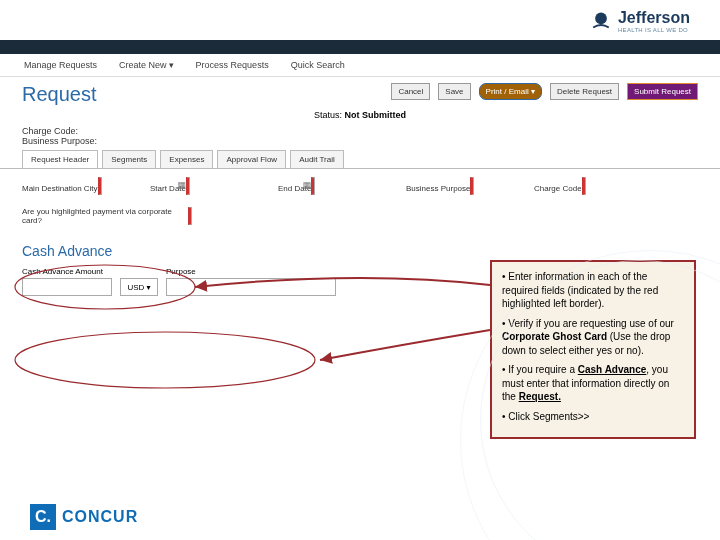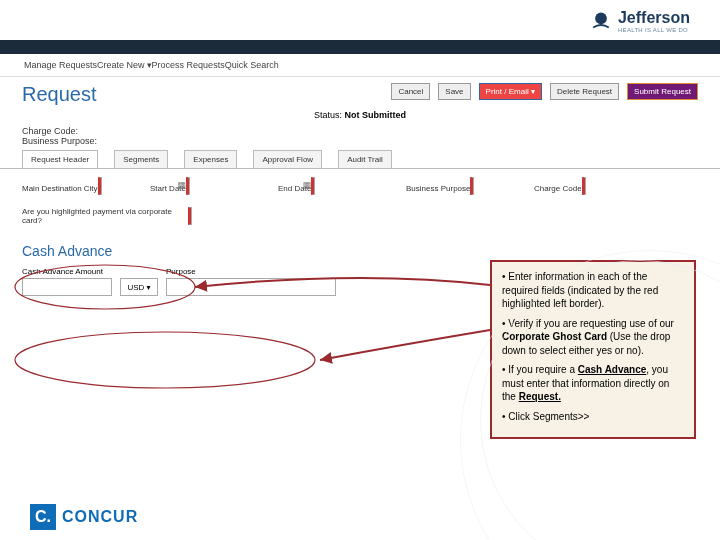--- a/index.html
+++ b/index.html
@@ -4,32 +4,32 @@
 <style>
   * { box-sizing: border-box; margin: 0; padding: 0; }
   body { font-family: Arial, sans-serif; font-size: 10px; width: 720px; height: 540px; position: relative; background: #fff; overflow: hidden; }
   .logo-bar { display: flex; justify-content: flex-end; align-items: center; padding: 4px 30px 2px; height: 40px; }
   .jefferson { display: flex; align-items: center; gap: 4px; }
   .jeff-icon { width: 26px; height: 26px; }
   .jeff-text { display:flex; flex-direction:column; }
   .jeff-name { font-weight: bold; font-size: 16px; color: #1b3a5c; }
   .jeff-tag { font-size: 6px; color: #6a8aa3; letter-spacing: .3px; }
   .nav-strip { height: 14px; background: #1b2b3a; }
-  .subnav { display: flex; padding: 6px 24px; border-bottom: 1px solid #ddd; color:#333; }
+  .subnav { display: flex; gap: 22px; padding: 6px 24px; border-bottom: 1px solid #ddd; color:#333; }
   .subnav span { font-size: 9px; color: #444; }
   .page-title-row { display:flex; justify-content:space-between; align-items:flex-start; padding: 6px 22px 2px;}
   .page-title { font-size: 20px; color: #2b6aa8; font-weight: 300; }
   .btns { display:flex; gap:8px; }
   .btn { font-size:8px; padding:3px 6px; border:1px solid #999; background:#eee; color:#333;}
-  .btn.blue { background:#ef4444; border-color:#2b6aa8; color:#fff;}
+  .btn.blue { background:#a16207; border-color:#2b6aa8; color:#fff;border-radius:7px;}
   .btn.orange { background:#701a75; border-color:#e08b2e; color:#fff;}
   .status-row { text-align:center; padding:2px 22px 4px; font-size:9px;}
   .status-row b { font-weight:bold;}
   .info-block { padding: 2px 22px 4px; font-size:9px; color:#333;}
-  .tabs { display:flex; gap:16px; padding: 0 22px; border-bottom:1px solid #bbb;}
+  .tabs { display:flex; gap:4px; padding: 0 22px; border-bottom:1px solid #bbb;}
   .tab { font-size:8px; padding:4px 8px; border:1px solid #bbb; border-bottom:none; background:#f4f4f4; color:#333;}
   .tab.active { background:#fff; }
   .fields-row { display:flex; gap:8px; padding: 8px 22px 4px; }
   .field { display:flex; flex-direction:row; width:120px;}
   .field label { font-size:8px; color:#333; margin-bottom:2px; height:16px; display:flex; align-items:flex-end;}
   .field label.two-line { height:20px; line-height:9px; align-items:flex-start;}
   .inp { height:18px; border:1px solid #aaa; border-left:3px solid #c33; background:#fff;}
   .inp.with-icon { position:relative;}
   .inp.with-icon::after { content:"▦"; position:absolute; right:3px; top:2px; font-size:9px; color:#777;}
   .section-h { font-size:14px; color:#2b6aa8; padding: 10px 22px 4px; font-weight:300;}

